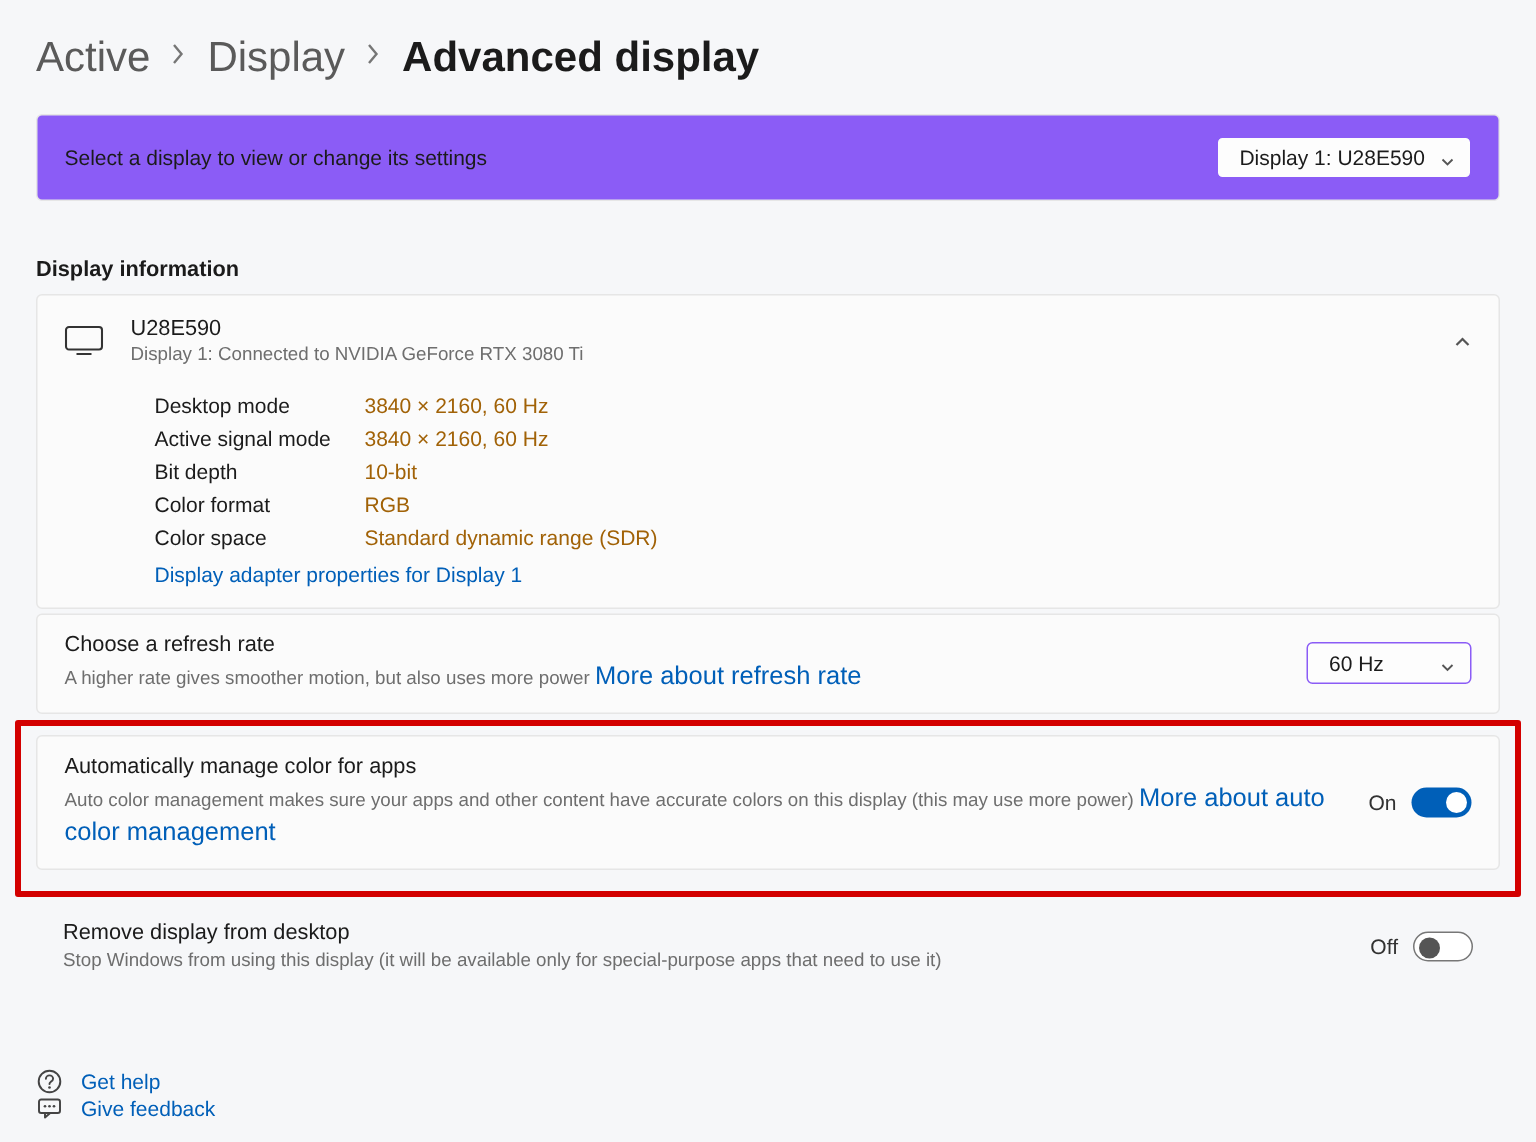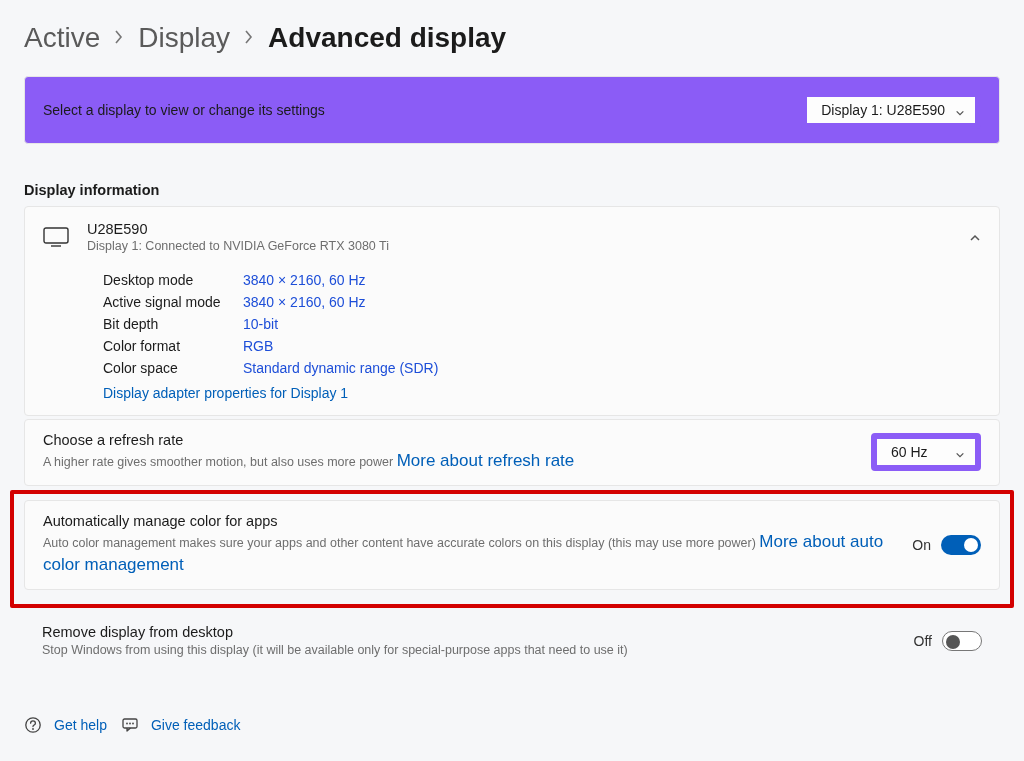--- a/index.html
+++ b/index.html
@@ -47,21 +47,21 @@
   .select-display-card {
     display: flex;
     align-items: center;
     justify-content: space-between;
     margin-bottom: 38px;
   }
   .dropdown {
     display: flex;
     align-items: center;
     gap: 10px;
-    border: 6px solid #8b5cf6;
+    border: 1px solid #8b5cf6;
     border-radius: 4px;
     background: #fdfdfd;
     padding: 5px 10px 5px 14px;
     min-width: 150px;
     cursor: pointer;
     margin-left: 29px;
   }
   .chevron-down {
     width: 10px; height: 10px;
     display: inline-block;
@@ -100,21 +100,21 @@
   }
   .info-details {
     padding: 6px 18px 14px 78px;
   }
   .kv-row {
     display: flex;
     padding: 3px 0;
     font-size: 14px;
   }
   .kv-key { width: 140px; color: #1b1b1b; }
-  .kv-val { color: #1d4ed8; }
+  .kv-val { color: #a16207; }
   .link {
     color: #005fb8;
     cursor: pointer;
   }
   .info-link { margin-top: 6px; display: inline-block; font-size: 14px; }
   
   .setting-card {
     background: #fbfbfb;
     border: 1px solid #e6e6e6;
     border-radius: 4px;
@@ -177,24 +177,23 @@
     align-items: center;
     gap: 18px;
     padding: 8px 18px 4px 18px;
     margin-bottom: 10px;
   }
   .plain-row .setting-text { flex: 1 1 auto; }
   
   .bottom-links {
     position: absolute;
     left: 24px;
-    bottom: 27px;
-    display: flex;
-    flex-direction: row;
-    gap: 14px;
+    bottom: 13px;
+    display: flex;
+    flex-direction: column;
   }
   .bottom-link-row {
     display: flex;
     align-items: center;
     gap: 12px;
     cursor: pointer;
   }
   .bottom-link-row .link { font-size: 14px; }
   .small-icon { width: 18px; height: 18px; color: #444; }
 </style>

